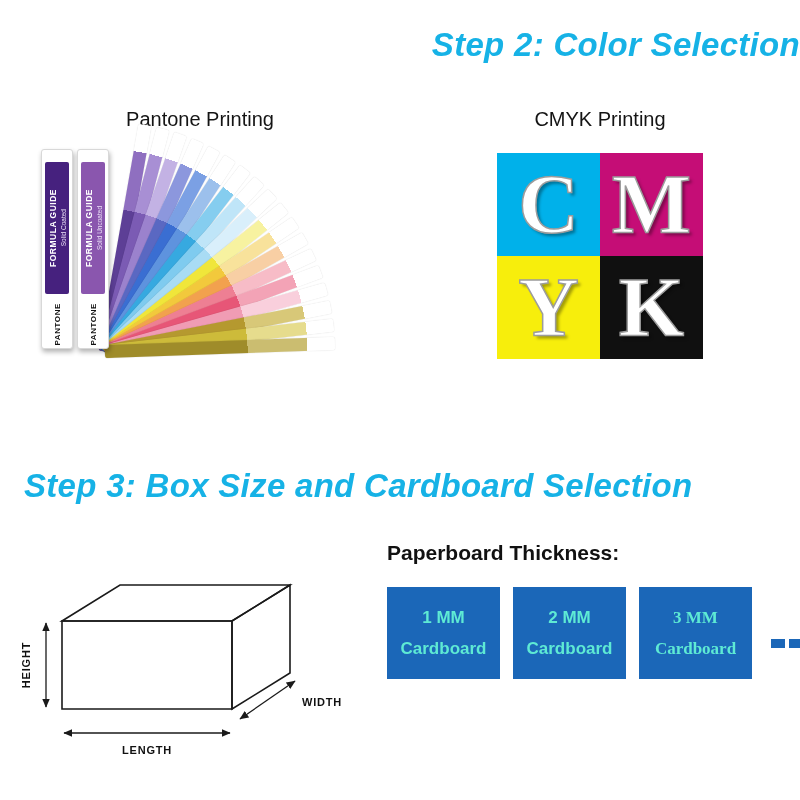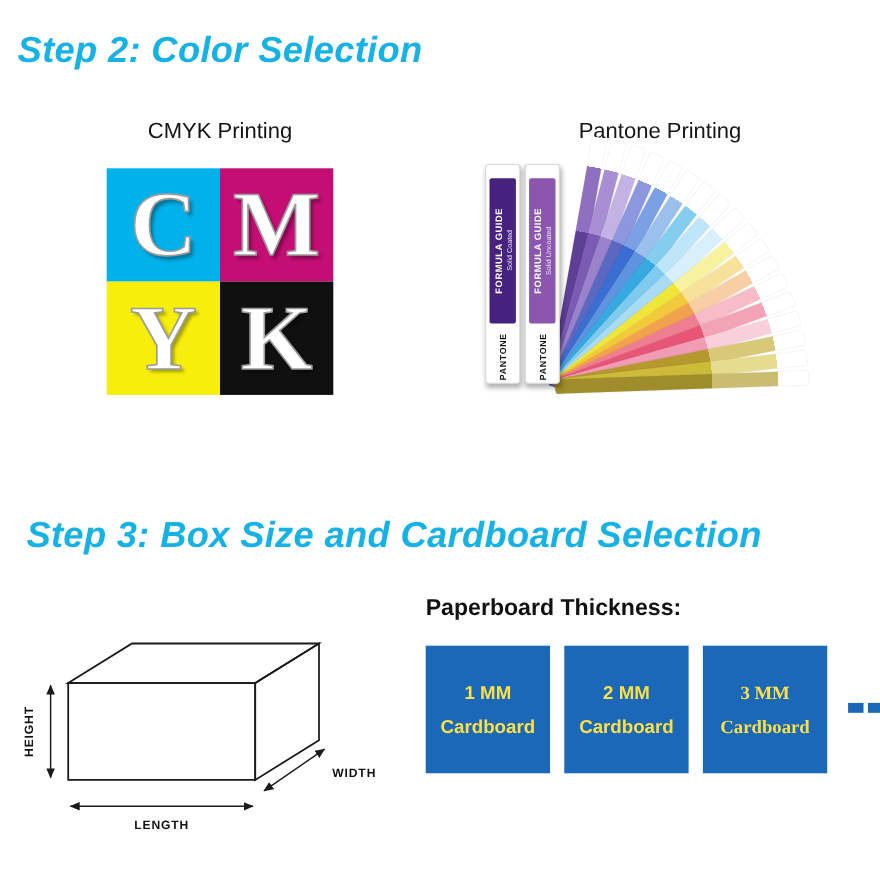--- a/index.html
+++ b/index.html
@@ -7,21 +7,21 @@
   body {
     width:800px; height:800px; overflow:hidden;
     background:#ffffff;
     font-family:"Liberation Sans", sans-serif;
     color:#141414;
   }
   .step-title {
     font-style:italic; font-weight:bold; font-size:33px;
     color:var(--accent,#16b2e6); letter-spacing:.3px;
   }
-  #title2 { margin:26px 0 0 16px; }
+  #title2 { margin:26px 0 0 32px;text-align:right; }
   #title3 { margin:84px 0 0 24px; }
 
   
   .row2 { display:flex; margin-top:44px; }
   .col { width:400px; display:flex; flex-direction:column; align-items:center; }
   .section-label { font-size:20px; color:#141414; }
 
   .cmyk-grid {
     margin-top:22px; width:206px; height:206px;
     display:grid; grid-template-columns:1fr 1fr; grid-template-rows:1fr 1fr;
@@ -61,51 +61,33 @@
   .box-col { width:365px; padding-left:14px; }
   svg.boxsvg { width:345px; height:235px; margin-top:16px; }
   .boxsvg line, .boxsvg path.edge { stroke:#1a1a1a; stroke-width:1.6; fill:none; }
   .boxsvg .dim { stroke:#1a1a1a; stroke-width:1.3; }
   .boxsvg text { font-family:"Liberation Sans",sans-serif; font-size:11px; font-weight:bold; fill:#111; letter-spacing:.8px; }
 
   .thick-col { flex:1; padding-left:28px; }
   .thick-heading { font-size:21px; font-weight:bold; color:#111; margin:6px 0 22px 0; }
   .cards { display:flex; align-items:flex-start; gap:13px; }
   .card {
-    width:113px; height:116px; display:flex; flex-direction:column;
+    width:113px; height:92px; display:flex; flex-direction:column;
     align-items:center; justify-content:center; gap:11px;
-    color:#fde047; font-weight:bold; font-size:17px;
+    color:#5eead4; font-weight:bold; font-size:17px;
   }
   .more { display:flex; gap:4px; margin-top:52px; margin-left:6px; }
   .more i { width:14px; height:9px; display:block; background:var(--cardbg,#1b67b8); }
 </style>
 </head>
 <body>
 
 <h1 id="title2" class="step-title">Step 2: Color Selection</h1>
 
 <div class="row2">
-
-  <div class="col">
-    <div class="section-label">CMYK Printing</div>
-    <div class="cmyk-grid">
-      <div class="tile" style="background: rgb(0, 177, 234);">
-        <span>C</span>
-      </div>
-      <div class="tile" style="background: rgb(197, 13, 118);">
-        <span>M</span>
-      </div>
-      <div class="tile" style="background: rgb(247, 238, 12);">
-        <span>Y</span>
-      </div>
-      <div class="tile" style="background: rgb(16, 16, 16);">
-        <span>K</span>
-      </div>
-    </div>
-  </div>
 
   <div class="col">
     <div class="section-label">Pantone Printing</div>
     <div class="pantone-wrap">
       <div>
           <div class="blade" style="transform: rotate(-80deg); background: linear-gradient(90deg, rgb(93, 63, 150) 0%, rgb(93, 63, 150) 62%, rgb(143, 111, 192) 62%, rgb(143, 111, 192) 88%, rgb(255, 255, 255) 88%, rgb(255, 255, 255) 100%); z-index: 1;"></div>
           <div class="blade" style="transform: rotate(-75.4118deg); background: linear-gradient(90deg, rgb(123, 91, 180) 0%, rgb(123, 91, 180) 62%, rgb(168, 143, 212) 62%, rgb(168, 143, 212) 88%, rgb(255, 255, 255) 88%, rgb(255, 255, 255) 100%); z-index: 2;"></div>
           <div class="blade" style="transform: rotate(-70.8235deg); background: linear-gradient(90deg, rgb(155, 130, 205) 0%, rgb(155, 130, 205) 62%, rgb(195, 178, 228) 62%, rgb(195, 178, 228) 88%, rgb(255, 255, 255) 88%, rgb(255, 255, 255) 100%); z-index: 3;"></div>
           <div class="blade" style="transform: rotate(-66.2353deg); background: linear-gradient(90deg, rgb(90, 104, 194) 0%, rgb(90, 104, 194) 62%, rgb(140, 151, 221) 62%, rgb(140, 151, 221) 88%, rgb(255, 255, 255) 88%, rgb(255, 255, 255) 100%); z-index: 4;"></div>
           <div class="blade" style="transform: rotate(-61.6471deg); background: linear-gradient(90deg, rgb(58, 110, 210) 0%, rgb(58, 110, 210) 62%, rgb(123, 160, 228) 62%, rgb(123, 160, 228) 88%, rgb(255, 255, 255) 88%, rgb(255, 255, 255) 100%); z-index: 5;"></div>
@@ -129,20 +111,38 @@
           <span class="vtext g-sub">Solid Coated</span>
         </div>
         <span class="vtext g-brand">PANTONE</span>
       </div>
       <div class="book book2">
         <div class="spine" style="background: rgb(138, 86, 174);">
           <span class="vtext g-title">FORMULA GUIDE</span>
           <span class="vtext g-sub">Solid Uncoated</span>
         </div>
         <span class="vtext g-brand">PANTONE</span>
+      </div>
+    </div>
+  </div>
+
+  <div class="col">
+    <div class="section-label">CMYK Printing</div>
+    <div class="cmyk-grid">
+      <div class="tile" style="background: rgb(0, 177, 234);">
+        <span>C</span>
+      </div>
+      <div class="tile" style="background: rgb(197, 13, 118);">
+        <span>M</span>
+      </div>
+      <div class="tile" style="background: rgb(247, 238, 12);">
+        <span>Y</span>
+      </div>
+      <div class="tile" style="background: rgb(16, 16, 16);">
+        <span>K</span>
       </div>
     </div>
   </div>
 
 </div>
 
 <h1 id="title3" class="step-title">Step 3: Box Size and Cardboard Selection</h1>
 
 <div class="row3">
 

